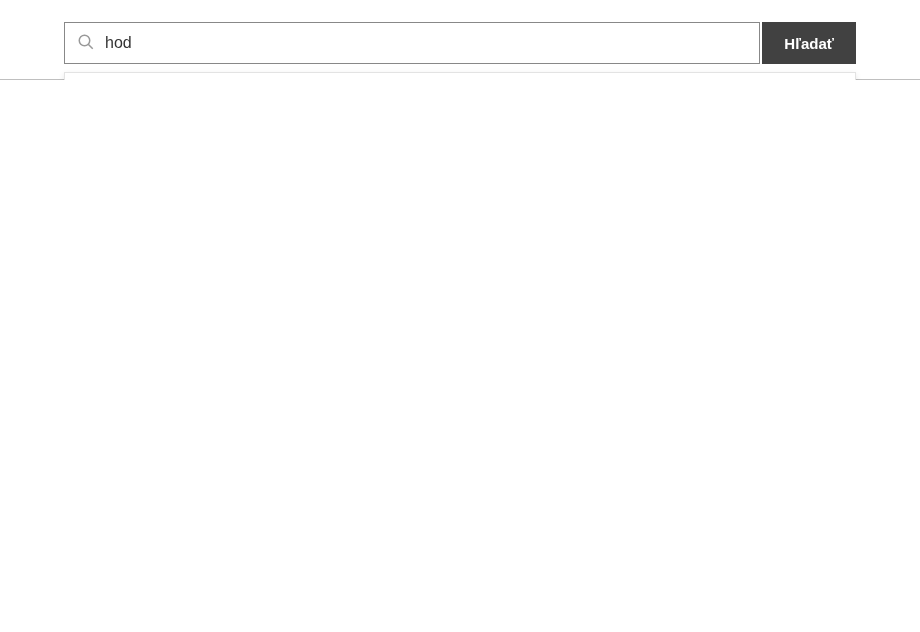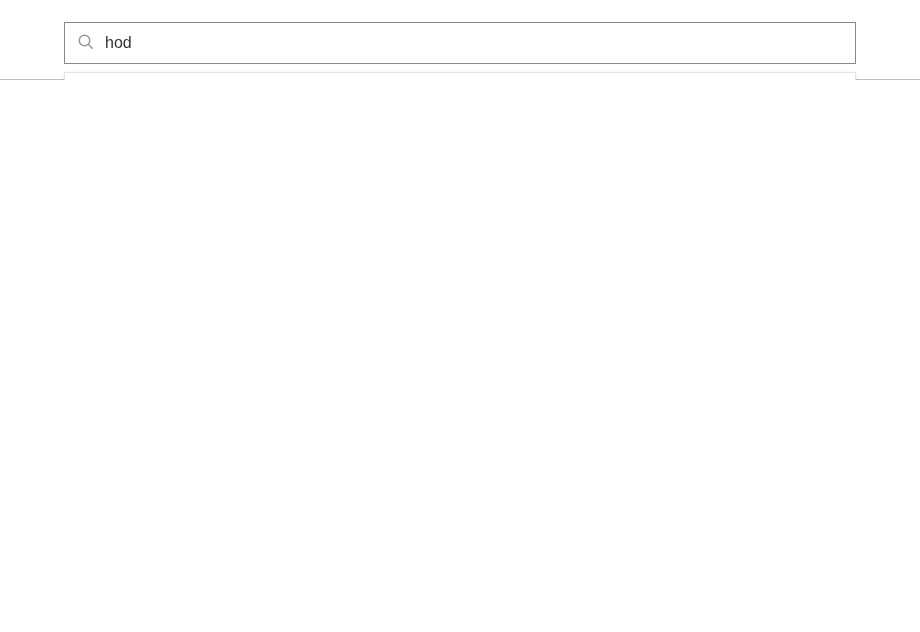--- a/index.html
+++ b/index.html
@@ -35,20 +35,21 @@
   <div class="search-bar">
     <div class="search-input-wrap">
       <span class="search-icon">
         <svg viewBox="0 0 24 24" fill="none" stroke="#999" stroke-width="2">
             <circle cx="10" cy="10" r="7"></circle>
             <line x1="21" y1="21" x2="15" y2="15"></line>
           </svg>
       </span>
       <input class="search-input" value="hod" style="">
     </div>
+    <button class="search-button">Hľadať</button>
   </div>
 
   <div class="dropdown">
 
     <div class="section-title">PRODUKTY</div>
 
     <div class="result-item prod">
       <span class="icon-wrap">
           <span class="watch-legend"></span>
         </span>

